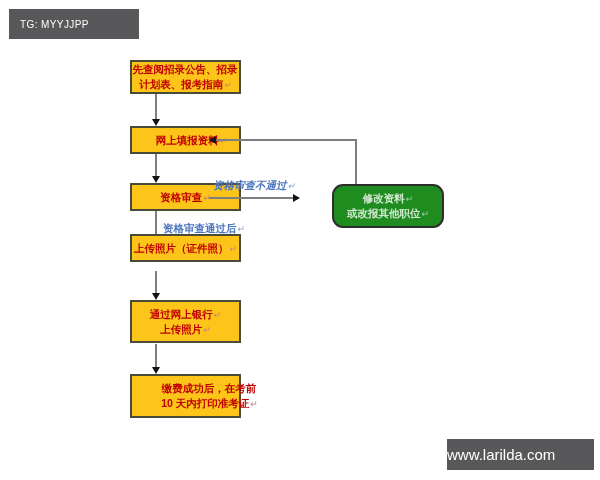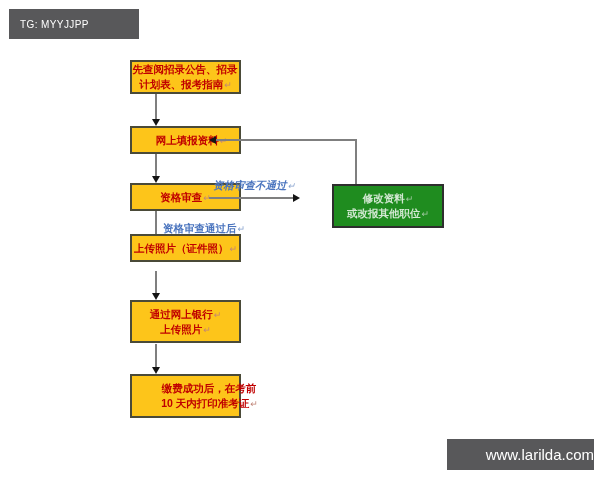--- a/index.html
+++ b/index.html
@@ -6,32 +6,32 @@
   .stage{
     position:relative;width:600px;height:480px;background:#ffffff;
     font-family:"Liberation Sans",sans-serif;overflow:hidden;
   }
   
   .bar{
     position:absolute;background:#58585A;color:#ffffff;
     display:flex;align-items:center;box-sizing:border-box;
   }
   .bar.header{left:9px;top:9px;width:130px;height:30px;padding-left:11px;font-size:10px;letter-spacing:0.4px;}
-  .bar.footer{left:447px;top:439px;width:147px;height:31px;justify-content:flex-end;font-size:15px;}
+  .bar.footer{left:447px;top:439px;width:147px;height:31px;justify-content:flex-start;font-size:15px;}
   
   .fbox{
     position:absolute;left:98px;width:111px;box-sizing:border-box;
     background:#FDC51A;border:2px solid #4A4A38;
     display:flex;flex-direction:column;justify-content:center;align-items:center;
     color:#C00000;font-weight:bold;font-size:10.5px;line-height:14px;text-align:center;margin-left:32px;
   }
   .fbox .bline{white-space:nowrap;}
   .fbox.green{
     left:300px;top:184px;width:112px;height:44px;
-    background:#1F8C1F;border-color:#2E2E2E;color:#D2E8D2;
+    background:#1F8C1F;border-color:#2E2E2E;color:#D2E8D2;border-radius:11px;
   }
   .b1{top:60px;height:34px;}
   .b2{top:126px;height:28px;padding-left:12px;}
   .b3{top:183px;height:28px;}
   .b4{top:234px;height:28px;}
   .b5{top:300px;height:43px;}
   .b6{top:374px;height:44px;padding-left:48px;}
   
   .mark{font-size:9px;color:#C08578;margin-left:1px;font-weight:normal;}
   .green .mark{color:#9FC79F;}

